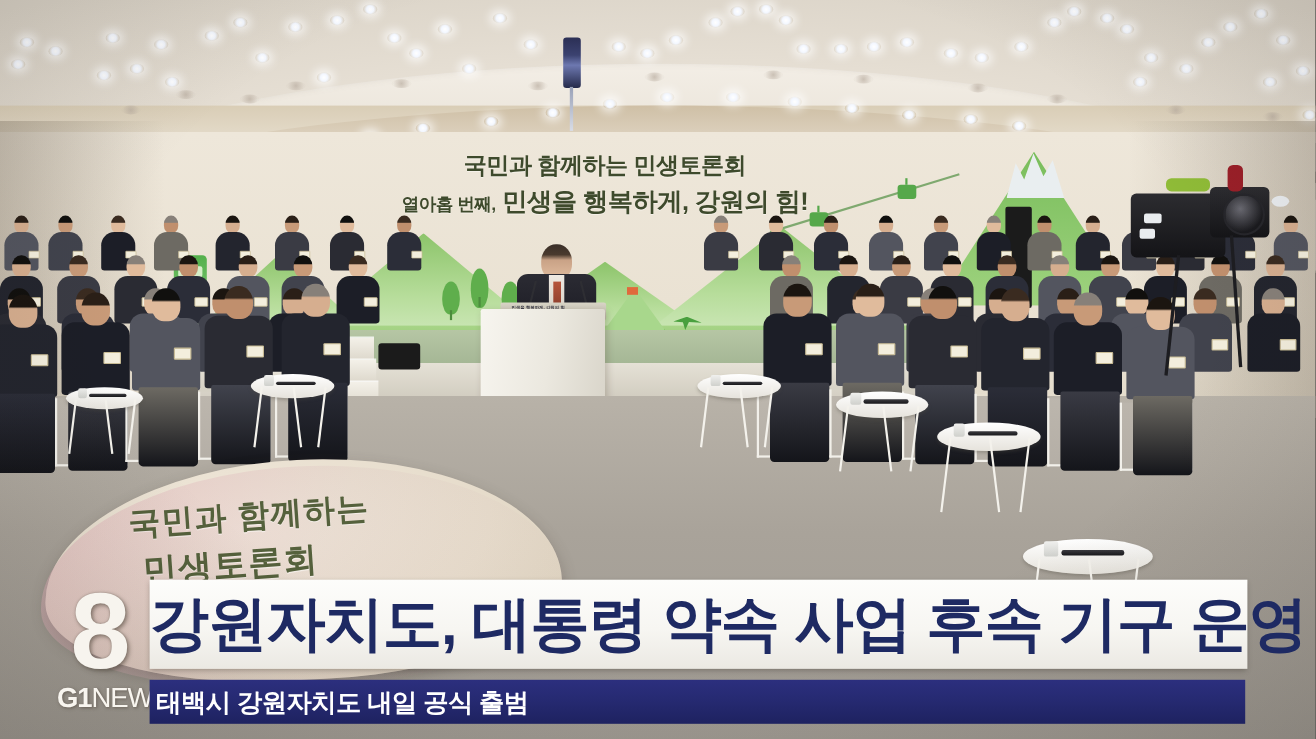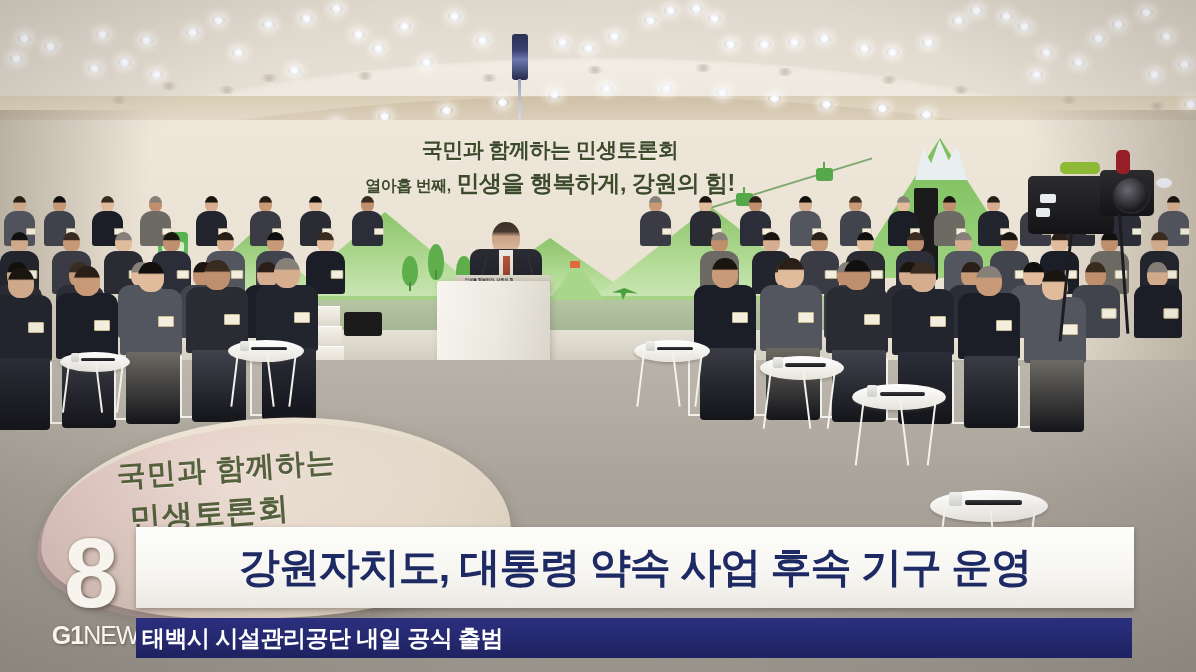--- a/index.html
+++ b/index.html
@@ -440,21 +440,21 @@
     width: 998px; height: 81px;
     background: linear-gradient(#fdfdfb 0%, #f7f6f2 55%, #ebe9e3 100%);
     box-shadow: 0 2px 5px rgba(40,35,30,.35);
     display: flex;
     align-items: center;
   }
   .headline-text {
     width: 100%;
     text-align: center;
     color: #1e2a63;
-    font-size: 41px;
+    font-size: 54px;
     font-weight: 700;
     letter-spacing: -1px;
     white-space: nowrap;
   }
 
   .ticker {
     position: absolute;
     left: 136px; top: 618px;
     width: 996px; height: 40px;
     background: linear-gradient(#2c2f7e 0%, #262a72 45%, #1e2260 100%);
@@ -1040,16 +1040,16 @@
     <div class="logo-name">
       <span class="g1">G1</span><span class="news">NEWS</span>
     </div>
   </div>
 
   <div class="headline-band">
     <div class="headline-text">강원자치도, 대통령 약속 사업 후속 기구 운영</div>
   </div>
 
   <div class="ticker">
-    <div class="ticker-text">태백시 시설관리공단 내일 공식 출범</div>
+    <div class="ticker-text">태백시 강원자치도 내일 공식 출범</div>
   </div>
 
 </div>
 
 </body></html>

